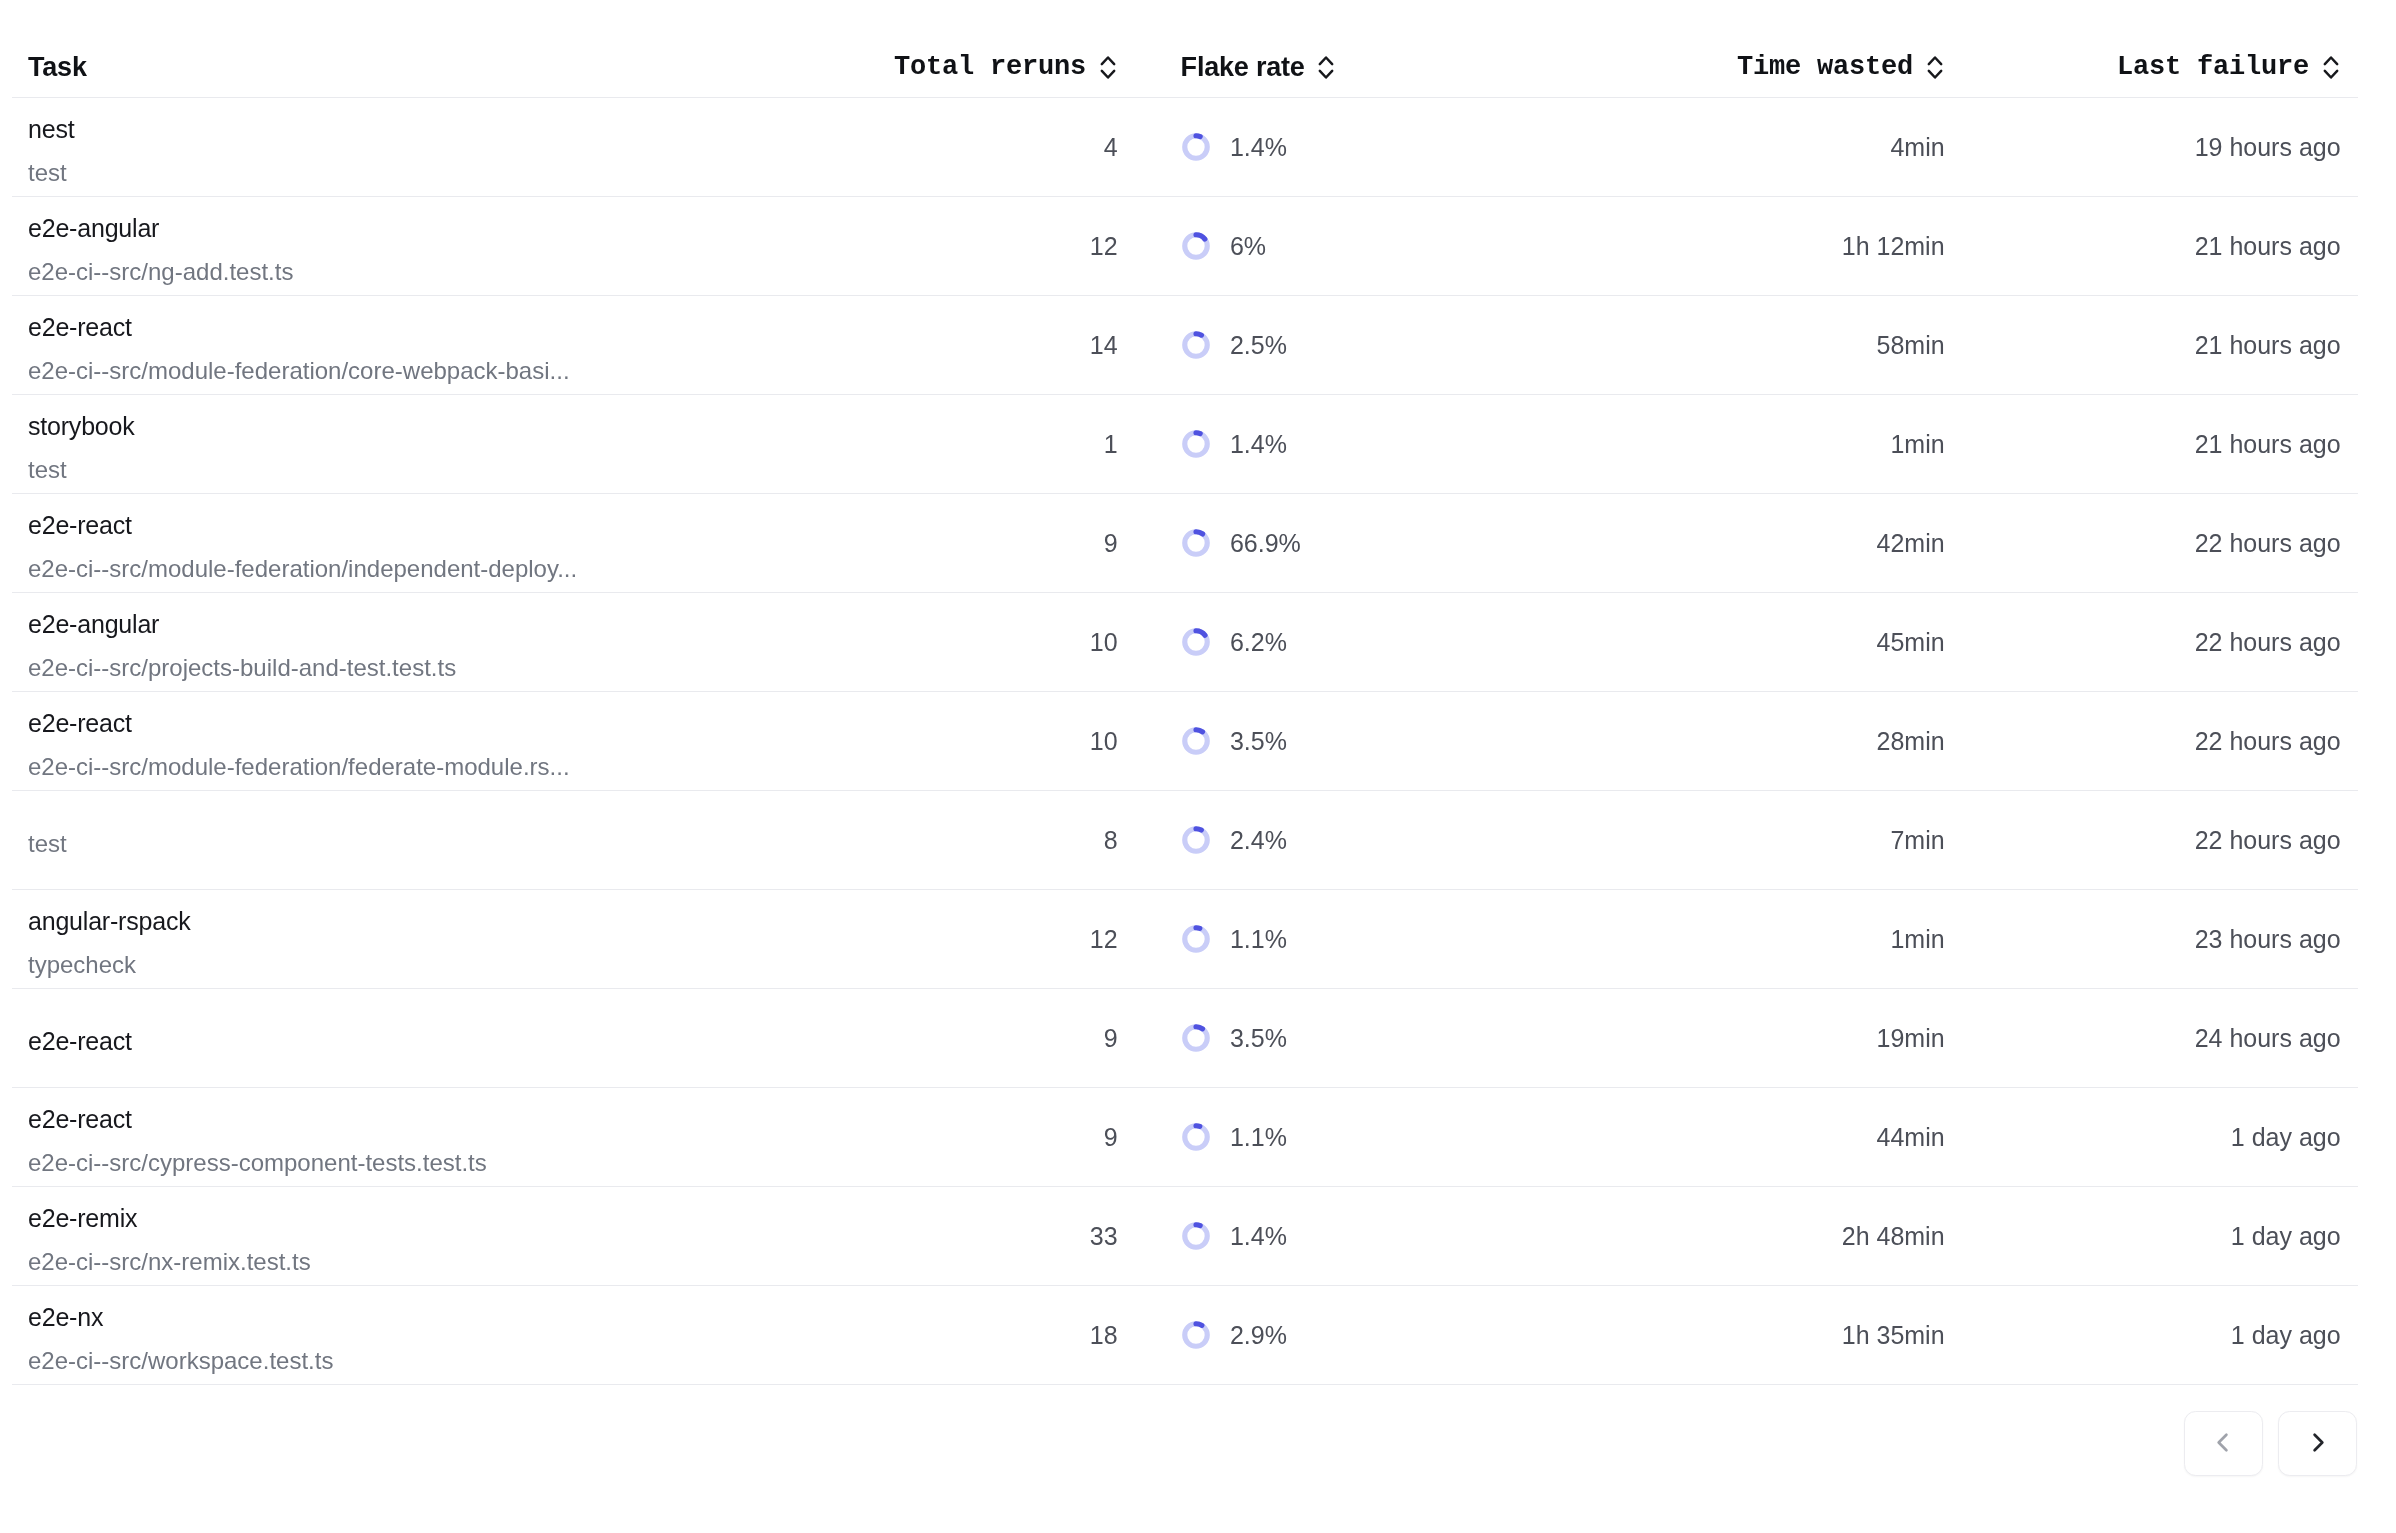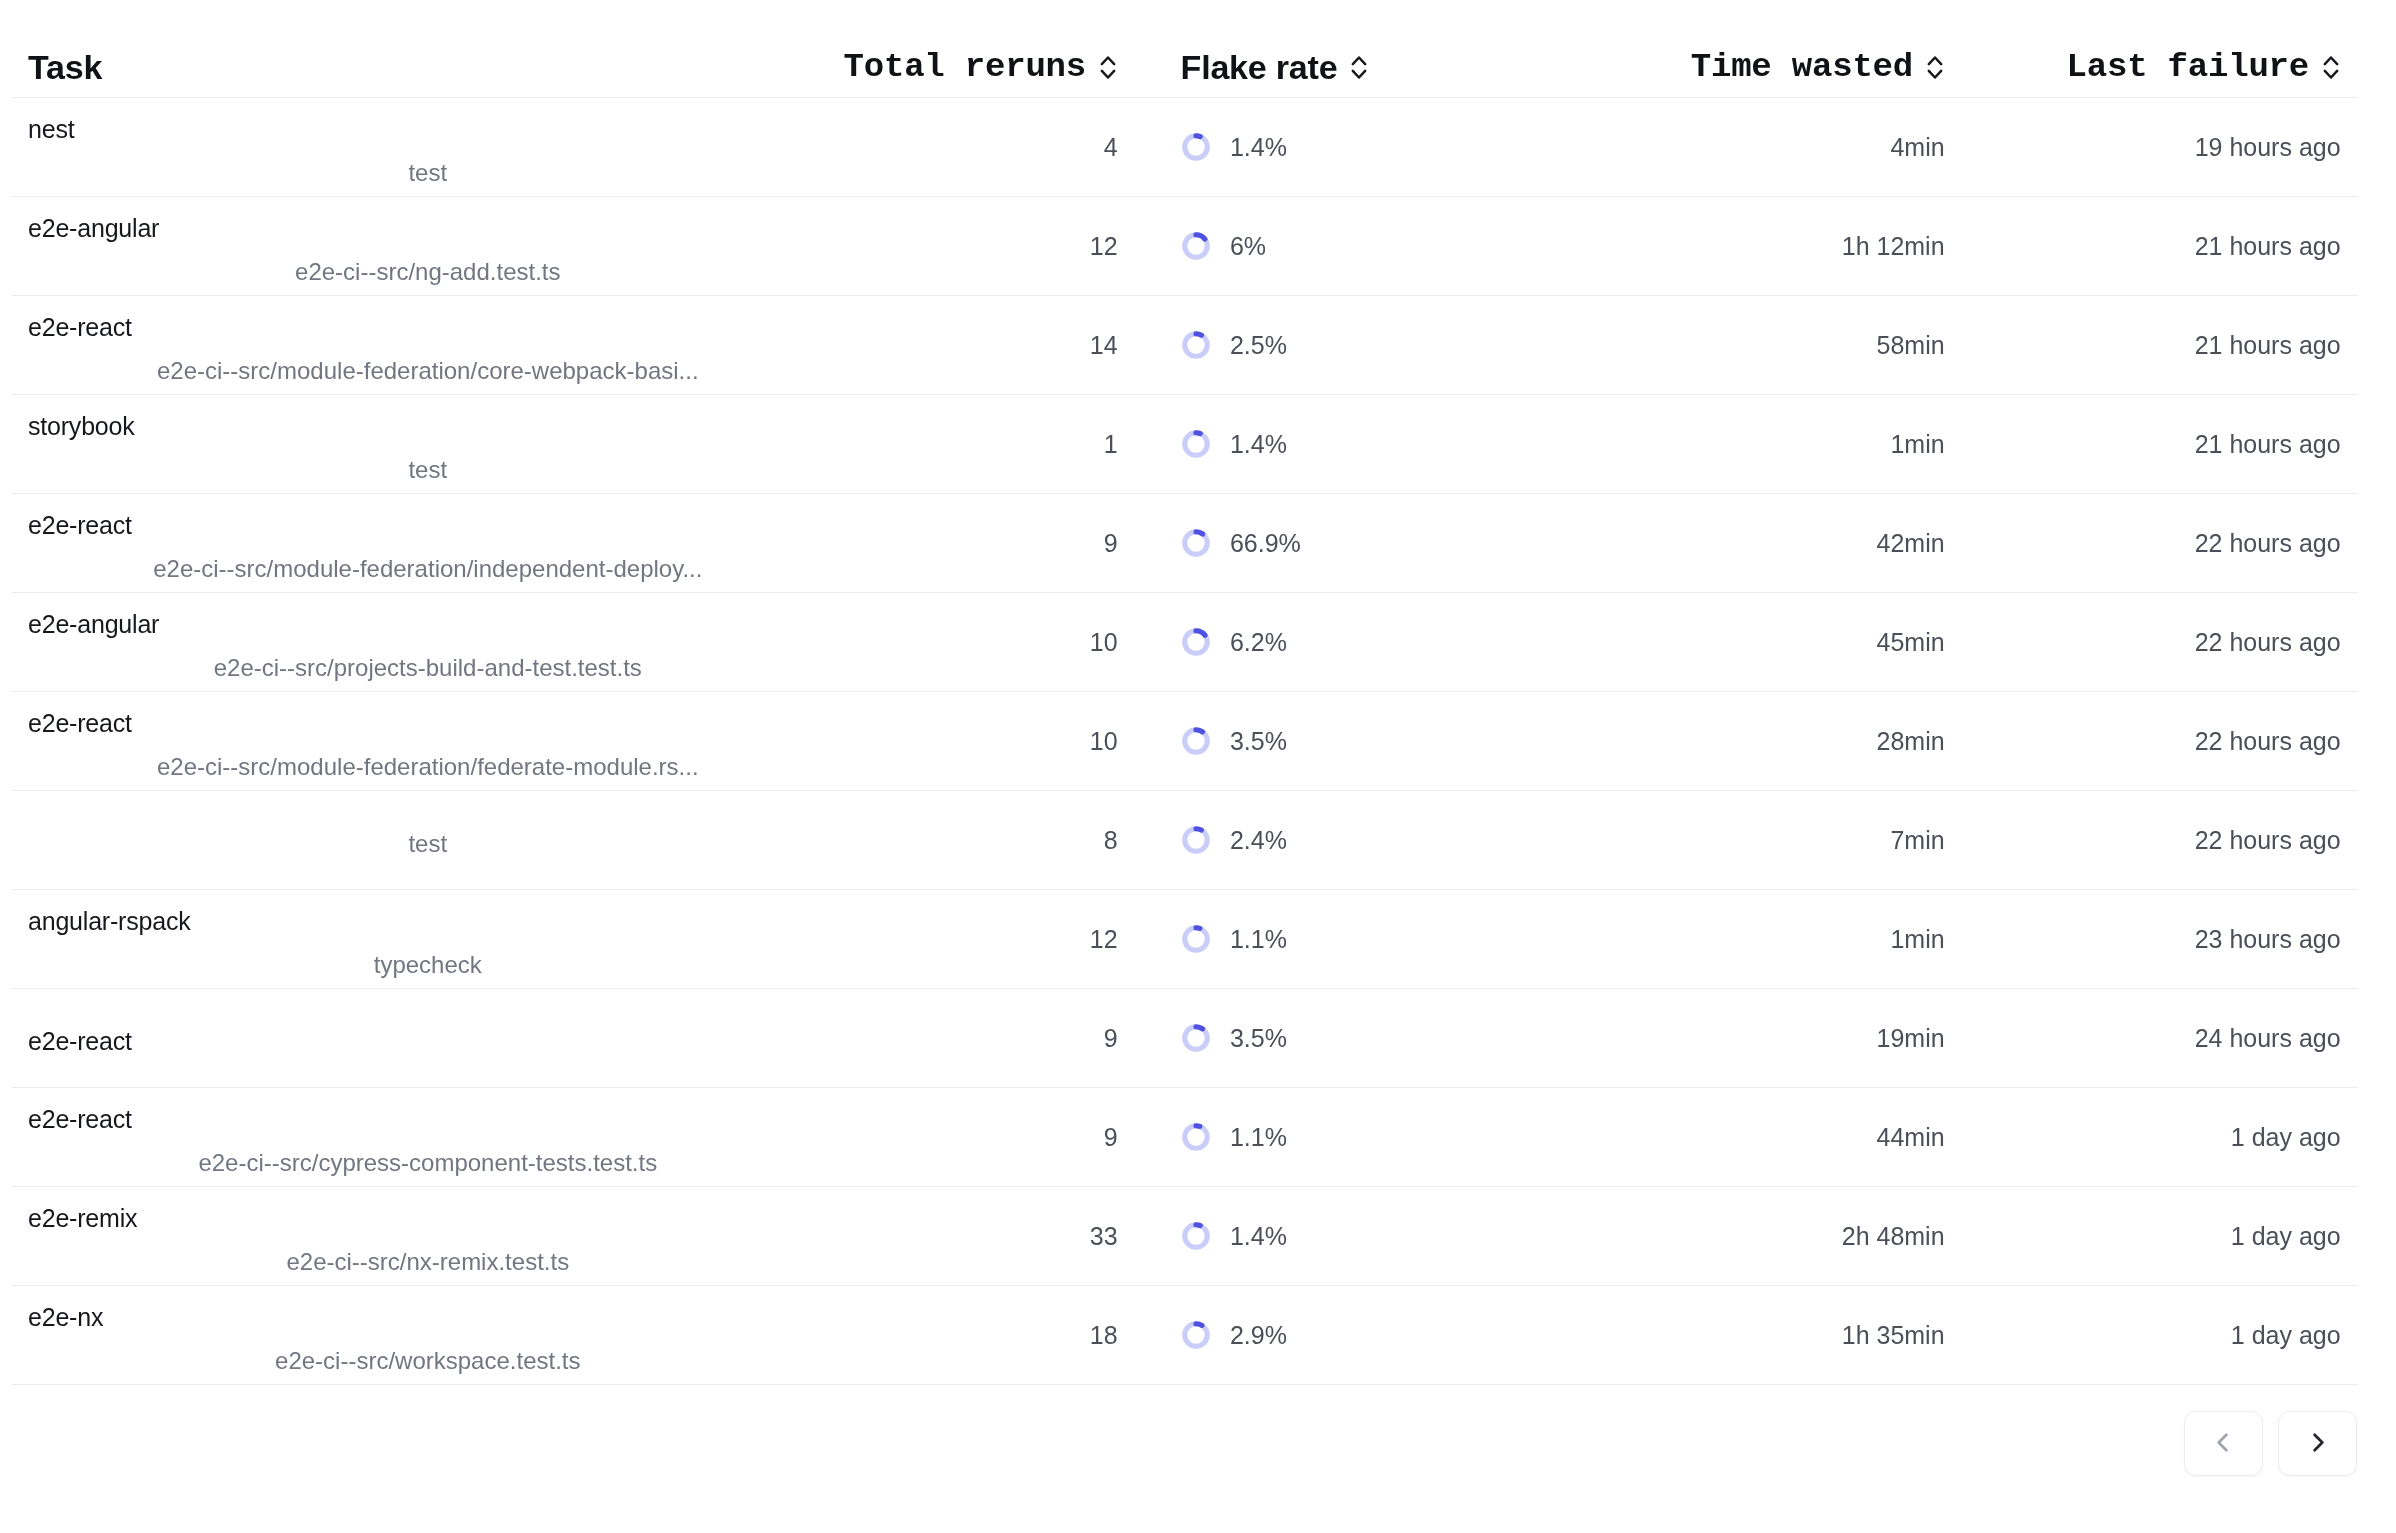--- a/index.html
+++ b/index.html
@@ -17,21 +17,21 @@
     align-items:center;
   }
   .thead{
     height:98px;
     border-bottom:1.4px solid #e9eaee;
     padding-top:37px;
     box-sizing:border-box;
     align-items:center;
   }
   .th{
-    font-size:34px;font-weight:700;color:#101216;
+    font-size:27px;font-weight:700;color:#101216;
     display:flex;align-items:center;gap:11.6px;
     letter-spacing:-0.2px;
     white-space:nowrap;
   }
   .th.right{justify-content:flex-end;font-family:Liberation Mono, monospace;}
   .th.task{padding-left:16.4px;}
   .th.flake{padding-left:63px;}
   .sort-icon{flex:0 0 auto;display:inline-flex;}
   .row{
     height:99px;
@@ -44,21 +44,21 @@
   .task-cell{
     padding-left:16.4px;padding-top:7.7px;
     display:flex;flex-direction:column;gap:9.7px;
     overflow:hidden;
   }
   .task-title{
     font-size:25px;font-weight:500;color:#17181d;line-height:33px;
     letter-spacing:-0.2px;
   }
   .task-sub{
-    font-size:24px;font-weight:400;color:#717680;line-height:33px;text-align:center;
+    font-size:24px;font-weight:400;color:#717680;line-height:33px;
   }
   .flake-cell{
     padding-left:63px;
     display:flex;align-items:flex-end;gap:19.3px;
   }
   .donut{flex:0 0 auto;display:block;}
   .pagination{
     margin:26px 39px 0 0;
     display:flex;justify-content:flex-end;gap:15.4px;
   }

